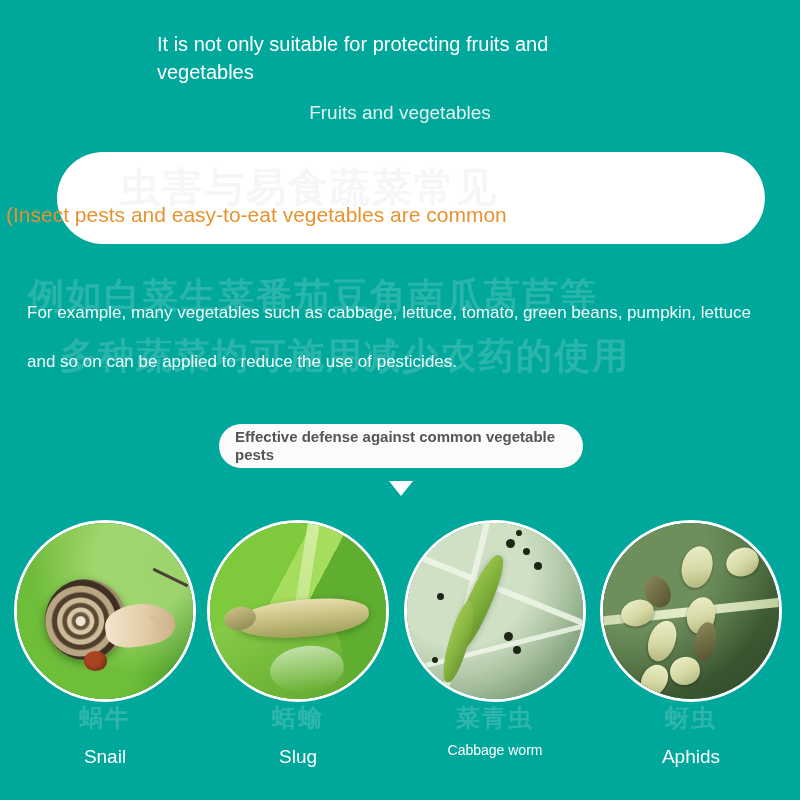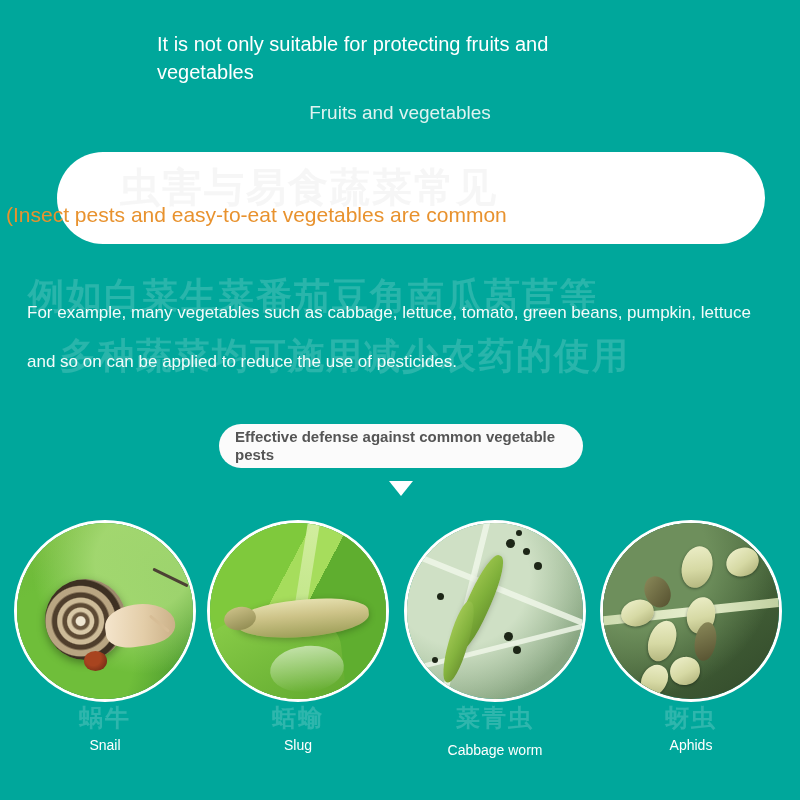--- a/index.html
+++ b/index.html
@@ -161,21 +161,22 @@
     position: relative;
     width: 182px;
     height: 182px;
     margin: 0 auto;
     border-radius: 50%;
     border: 3px solid #ffffff;
     box-sizing: border-box;
     overflow: hidden;
   }
   .pest-label {
-    font-size: 14px;
+    margin-top: 12px;
+    font-size: 19px;
     color: #ffffff;
     line-height: 22px;
   }
   .pest-label.small {
     font-size: 14px;
     line-height: 17px;
     margin-top: 8px;
   }
 
   

